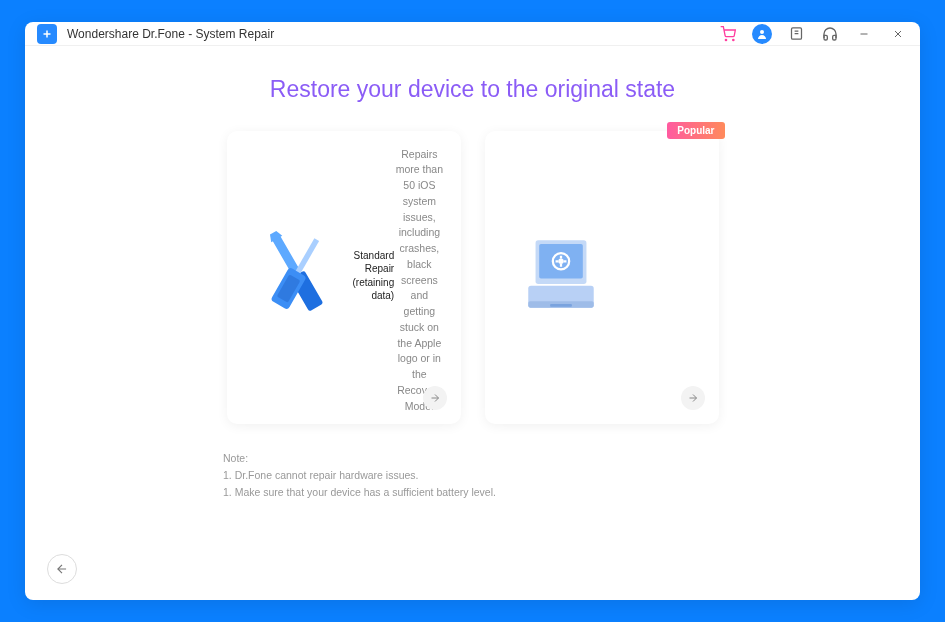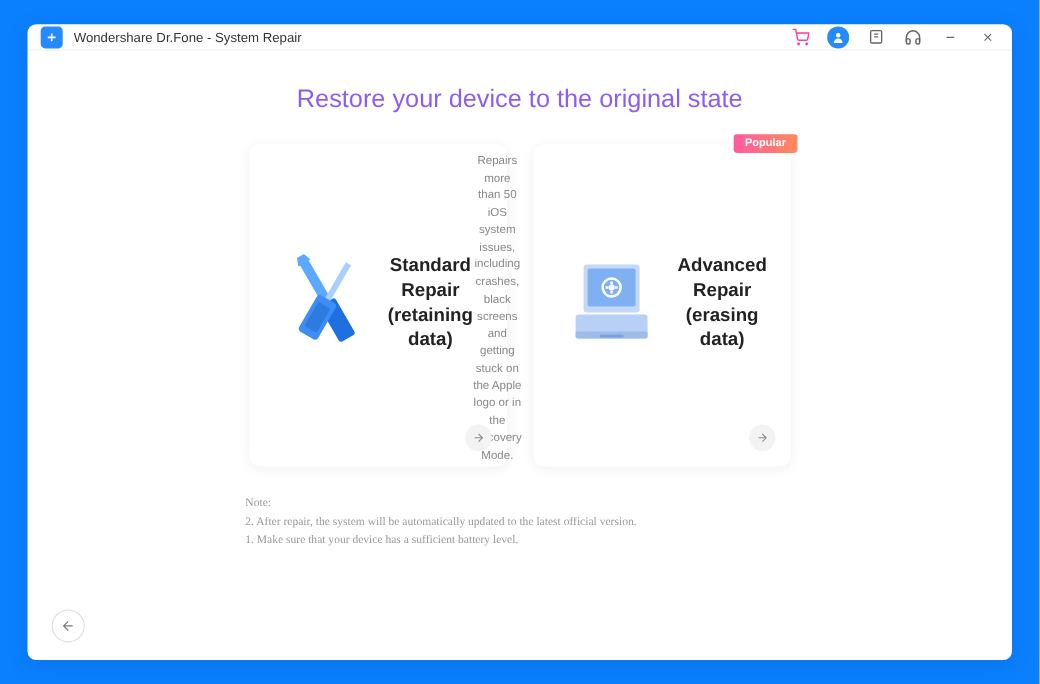--- a/index.html
+++ b/index.html
@@ -114,24 +114,24 @@
     }
     .card-illustration {
       width: 120px;
       height: 105px;
       display: flex;
       align-items: center;
       justify-content: center;
       margin-bottom: 14px;
     }
     .card-title {
-      font-size: 17px;
+      font-size: 10px;
       color: #222;
-      font-weight: 700;
-      text-align: center;
+      font-weight: 400;
+      text-align: right;
       line-height: 1.35;
       margin-bottom: 10px;
     }
     .card-desc {
       font-size: 10.5px;
       color: #888;
       text-align: center;
       line-height: 1.5;
     }
     .card-arrow {
@@ -145,21 +145,20 @@
       display: flex;
       align-items: center;
       justify-content: center;
       color: #888;
     }
     .notes {
       font-size: 10.5px;
       color: #999;
       line-height: 1.6;
       padding-left: 158px;
-      font-family: Liberation Serif, serif;
     }
     .back-btn {
       position: absolute;
       bottom: 16px;
       left: 22px;
       width: 30px;
       height: 30px;
       border-radius: 50%;
       border: 1px solid #ddd;
       background: #fff;
@@ -262,37 +261,33 @@
             <rect x="24" y="68" width="72" height="24" rx="3" fill="#b8d0f5"></rect>
             <rect x="24" y="85" width="72" height="7" rx="2" fill="#9ebce8"></rect>
             <rect x="48" y="88" width="24" height="3" rx="1" fill="#7aa3de"></rect>
             <rect x="32" y="18" width="56" height="48" rx="3" fill="#c4d9f7"></rect>
             <rect x="36" y="22" width="48" height="38" rx="2" fill="#7fb1f2"></rect>
             <circle cx="60" cy="41" r="9" fill="none" stroke="#fff" stroke-width="2.5"></circle>
             <path d="M60 35 L60 38 M66 41 L63 41 M60 47 L60 44 M54 41 L57 41" stroke="#fff" stroke-width="2.5"></path>
             <circle cx="60" cy="41" r="3" fill="#fff"></circle>
           </svg>
         </div>
-        <div class="card-title">
-          <span>Advanced Repair</span><br>
-          <span>(erasing data)</span>
-        </div>
         <div class="card-arrow">
           <svg width="12" height="12" viewBox="0 0 24 24" fill="none" stroke="currentColor" stroke-width="2">
               <line x1="5" y1="12" x2="19" y2="12"></line>
               <polyline points="12 5 19 12 12 19"></polyline>
             </svg>
         </div>
       </div>
 
     </div>
 
     <div class="notes">
       <div>Note:</div>
-      <div>2. After repair, the system will be automatically updated to the latest official version.</div>
+      <div>1. Dr.Fone cannot repair hardware issues.</div>
       <div>1. Make sure that your device has a sufficient battery level.</div>
     </div>
 
     <div class="back-btn">
       <svg width="14" height="14" viewBox="0 0 24 24" fill="none" stroke="currentColor" stroke-width="2">
           <line x1="19" y1="12" x2="5" y2="12"></line>
           <polyline points="12 19 5 12 12 5"></polyline>
         </svg>
     </div>
   </div>

